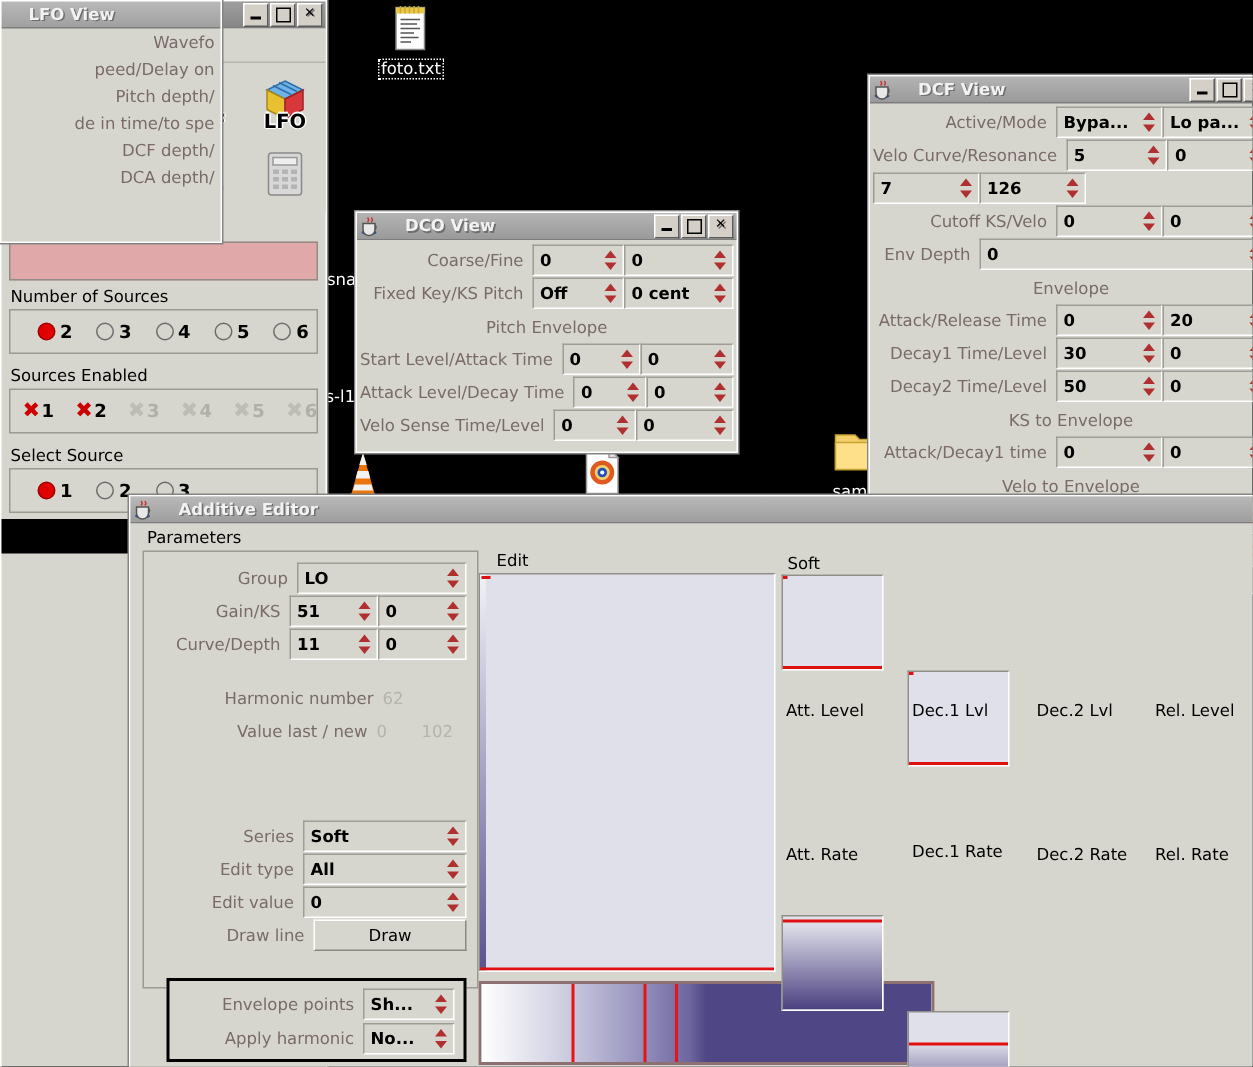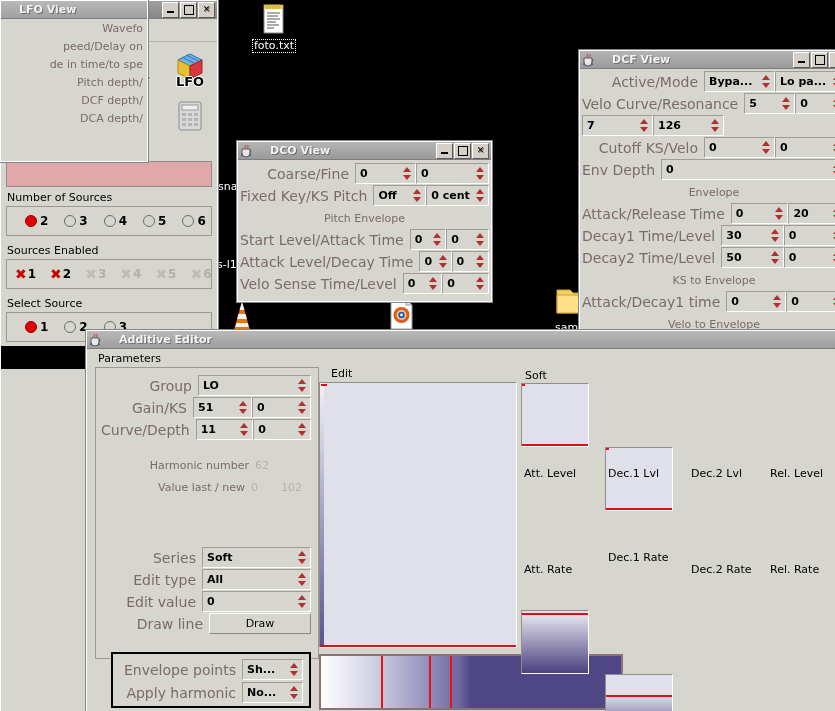--- a/index.html
+++ b/index.html
@@ -65,21 +65,21 @@
      padding:5px 0;margin:2px 0 0 0;}
 
   
   #lfowin{left:0;top:376;width:146px;height:160px;overflow:hidden;}
   #lfowin>.tb{background:linear-gradient(#b9b9b9,#a0a0a0);}
   .lforow{text-align:right;padding:3px 4px 2px 0;color:#7a6a6a;font-size:11px;
           white-space:nowrap;}
 
   
   .frow{display:flex;align-items:stretch;height:21px;margin-bottom:1px;}
-  .flab{flex:1;text-align:right;padding-right:6px;color:#7a6a6a;font-size:14px;
+  .flab{flex:1;text-align:right;padding-right:6px;color:#7a6a6a;font-size:11px;
         display:flex;align-items:center;justify-content:flex-end;white-space:nowrap;}
   .fbox{background:#d6d6ce;border:1px solid;border-color:#9d9d95 #ffffff #ffffff #9d9d95;
         display:flex;align-items:center;justify-content:space-between;
         padding:0 3px 0 4px;font-size:11px;color:#000;}
   .spin{width:9px;height:13px;position:relative;flex:0 0 9px;margin-left:3px;}
   .spin:before,.spin:after{content:"";position:absolute;left:0;
      border-left:4px solid transparent;border-right:4px solid transparent;}
   .spin:before{top:0;border-bottom:5px solid #b03030;}
   .spin:after{bottom:0;border-top:5px solid #b03030;}
   .ctr{text-align:center;color:#7a6a6a;font-size:11px;padding:5px 0 4px 0;}
@@ -436,22 +436,22 @@
   <div class="mancha">MANCHA</div>
 </div>
 
 <div class="win" id="lfowin">
   <div class="tb">
     <span class="ttl">LFO View</span>
   </div>
   <div>
     <div class="lforow">Wavefo</div>
     <div class="lforow">peed/Delay on</div>
+    <div class="lforow">Pitch depth/</div>
     <div class="lforow">de in time/to spe</div>
-    <div class="lforow">Pitch depth/</div>
     <div class="lforow">DCF depth/</div>
     <div class="lforow">DCA depth/</div>
   </div>
 </div>
 
 <div class="win" id="dcowin">
   <div class="tb">
     <span class="javacup">
       <svg width="14" height="14" viewBox="0 0 14 14">
         <ellipse cx="6" cy="11" rx="5" ry="1.6" fill="#2b4f9e"></ellipse>
@@ -836,20 +836,20 @@
       <div class="gfill" style="height:68%;"></div>
       <div class="redline" style="top:32%;"></div>
     </div>
 
     <div class="slab" style="left:604px;top:118px;">Dec.2 Lvl</div>
 
     <div class="slab" style="left:683px;top:118px;">Rel. Level</div>
 
     <div class="slab" style="left:437px;top:214px;">Att. Rate</div>
 
-    <div class="slab" style="left:521px;top:202px;">Dec.1 Rate</div>
+    <div class="slab" style="left:521px;top:212px;">Dec.1 Rate</div>
 
     <div class="slab" style="left:604px;top:214px;">Dec.2 Rate</div>
 
     <div class="slab" style="left:683px;top:214px;">Rel. Rate</div>
 
   </div>
 </div>
 
 </body></html>

